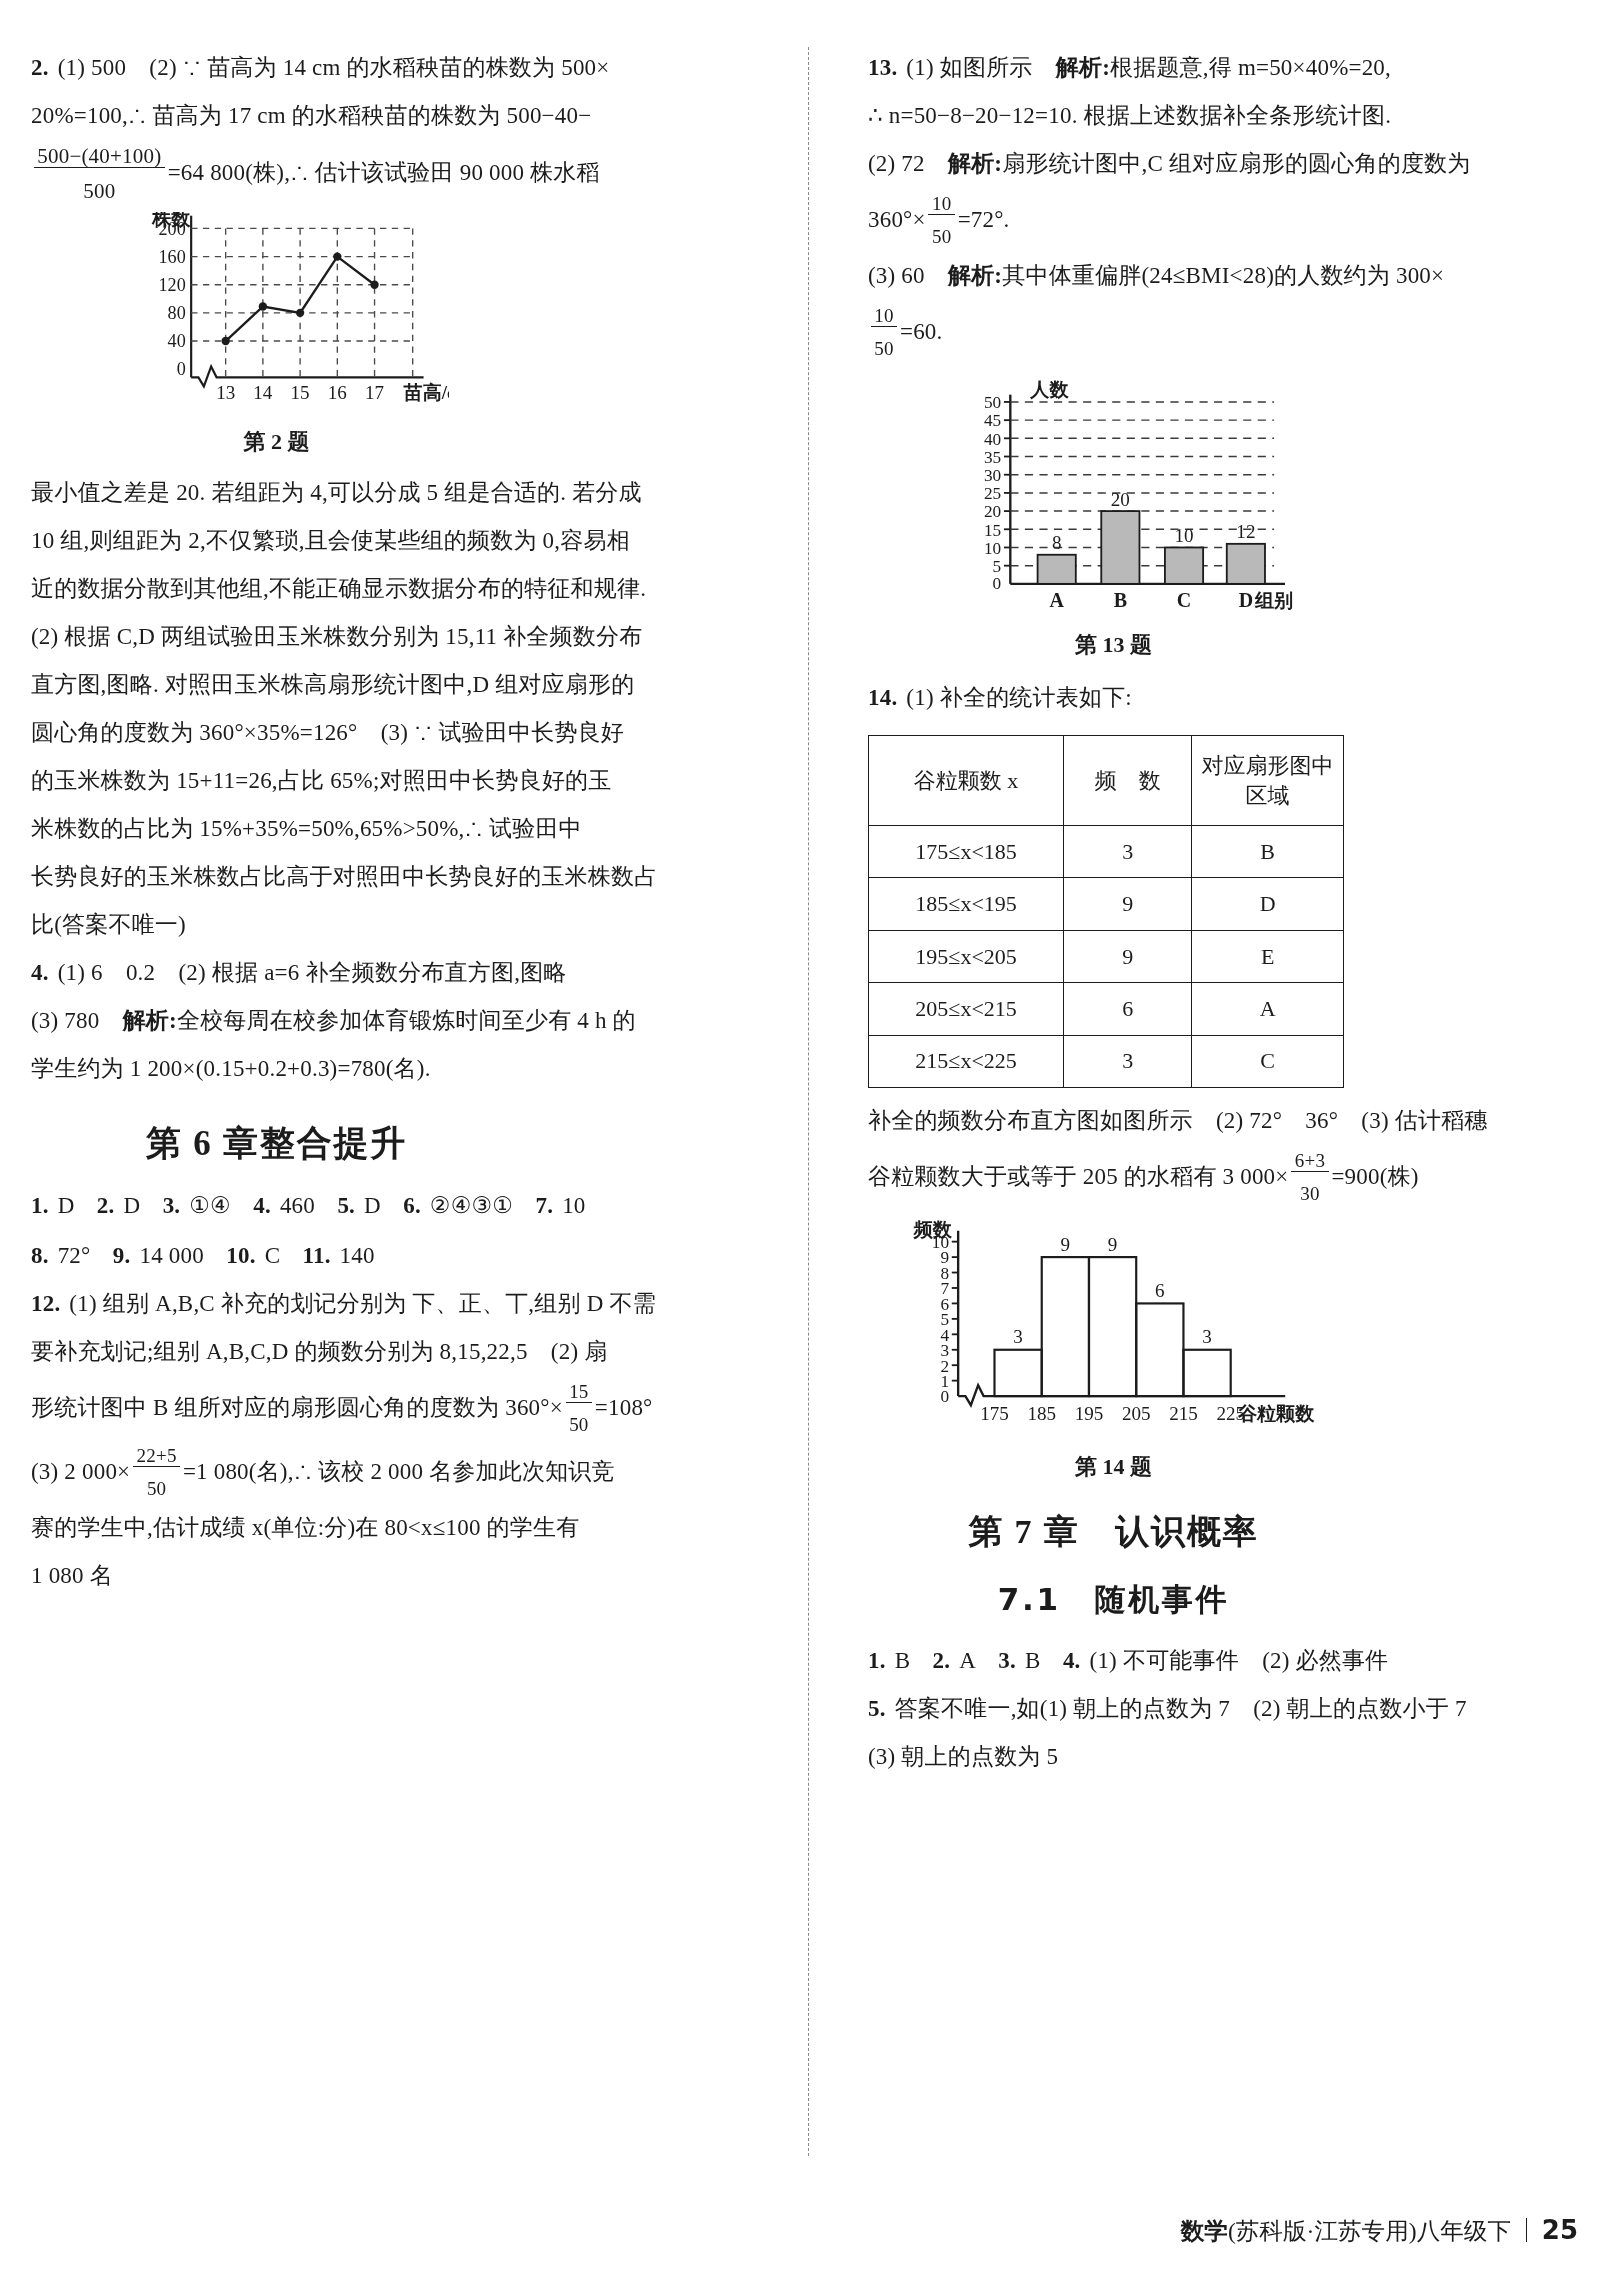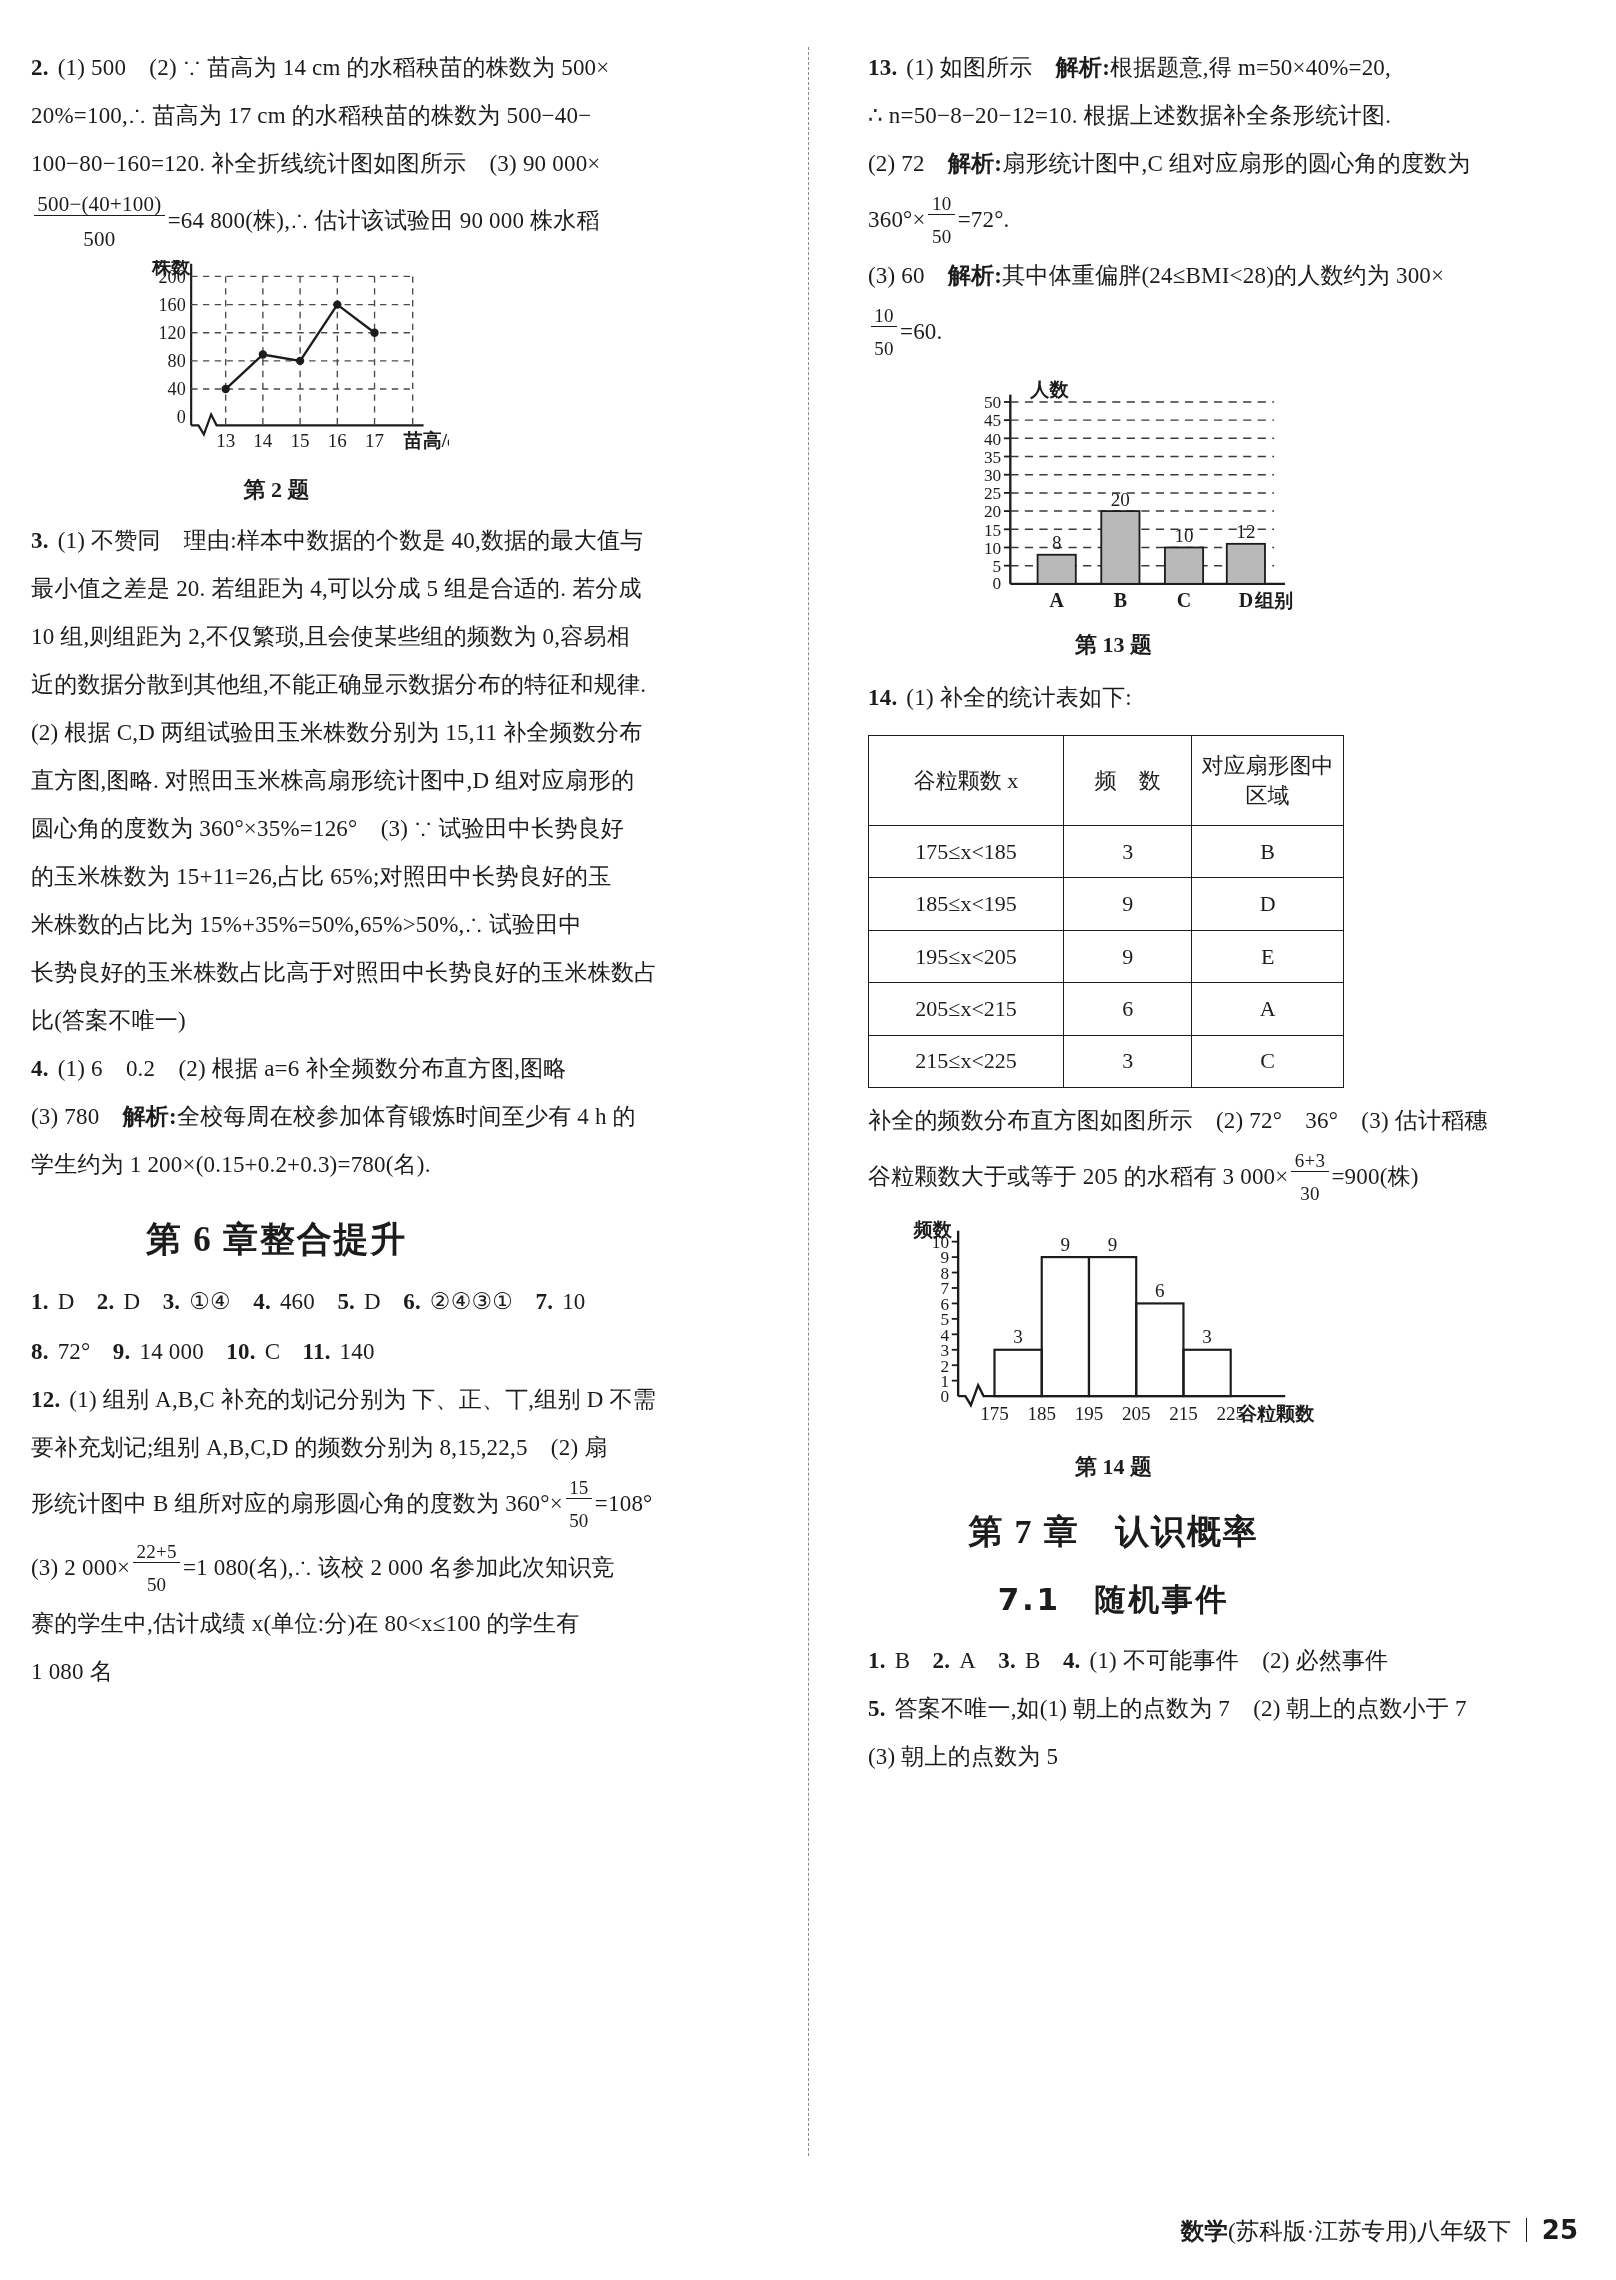--- a/index.html
+++ b/index.html
@@ -96,21 +96,20 @@
 
   <div class="divider"></div>
 
   <div class="cols">
 
     <div class="col col-left">
 
       <div>
         <p class="ln"><span class="num">2.</span><span class="sp-s"></span><span>(1) 500　(2) ∵ 苗高为 14 cm 的水稻秧苗的株数为 500×</span></p>
         <p class="ln">20%=100,∴ 苗高为 17 cm 的水稻秧苗的株数为 500−40−</p>
-        <p class="ln">100−80−160=120. 补全折线统计图如图所示　(3) 90 000×</p>
         <p class="ln" style="line-height:65px;"><span class="frac"><span class="n">500−(40+100)</span><span class="d">500</span></span><span>=64 800(株),∴ 估计该试验田 90 000 株水稻</span></p>
       </div>
 
       <div class="figure">
         <svg width="345" height="209" viewBox="0 0 380 230">
 
           <line x1="96" y1="4" x2="96" y2="182" stroke="#1c1c1c" stroke-width="2.4"></line>
 
           <polyline points="96,182 104,182 110,192 118,170 124,182 352,182" fill="none" stroke="#1c1c1c" stroke-width="2.4"></polyline>
 
@@ -154,21 +153,20 @@
             <text x="216" y="206">15</text>
             <text x="257" y="206">16</text>
             <text x="298" y="206">17</text>
           </g>
           <text x="330" y="206" font-size="21" font-weight="bold">苗高/cm</text>
         </svg>
         <div class="figcap">第 2 题</div>
       </div>
 
       <div style="margin-top:12.7px;">
-        <p class="ln"><span class="num">3.</span><span class="sp-s"></span><span>(1) 不赞同　理由:样本中数据的个数是 40,数据的最大值与</span></p>
         <p class="ln">最小值之差是 20. 若组距为 4,可以分成 5 组是合适的. 若分成</p>
         <p class="ln">10 组,则组距为 2,不仅繁琐,且会使某些组的频数为 0,容易相</p>
         <p class="ln">近的数据分散到其他组,不能正确显示数据分布的特征和规律.</p>
         <p class="ln">(2) 根据 C,D 两组试验田玉米株数分别为 15,11 补全频数分布</p>
         <p class="ln">直方图,图略. 对照田玉米株高扇形统计图中,D 组对应扇形的</p>
         <p class="ln">圆心角的度数为 360°×35%=126°　(3) ∵ 试验田中长势良好</p>
         <p class="ln">的玉米株数为 15+11=26,占比 65%;对照田中长势良好的玉</p>
         <p class="ln">米株数的占比为 15%+35%=50%,65%&gt;50%,∴ 试验田中</p>
         <p class="ln">长势良好的玉米株数占比高于对照田中长势良好的玉米株数占</p>
         <p class="ln">比(答案不唯一)</p>

